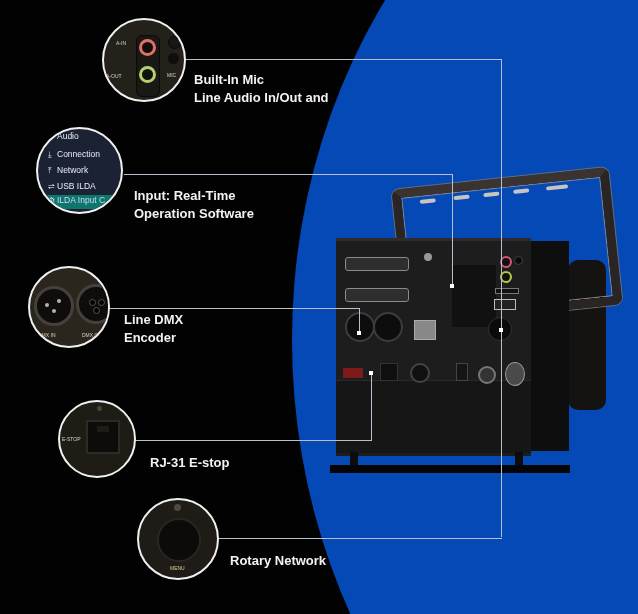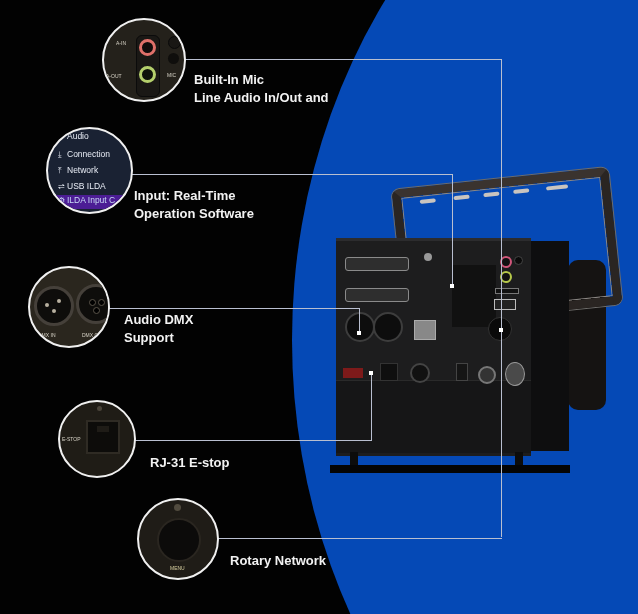--- a/index.html
+++ b/index.html
@@ -104,26 +104,26 @@
   <div style="position:absolute;left:35px;top:19px;width:11px;height:11px;border-radius:50%;border:3px solid #e0706a;background:#120c0c"></div>
   <div style="position:absolute;left:35px;top:46px;width:11px;height:11px;border-radius:50%;border:3px solid #b4cf6c;background:#0e120a"></div>
   <div style="position:absolute;left:64px;top:16px;width:11px;height:11px;border-radius:50%;border:1px solid #0a0a0a;background:#191714"></div>
   <div style="position:absolute;left:64px;top:33px;width:11px;height:11px;border-radius:50%;background:#0f0e0c"></div>
 </div>
 <div class="label" style="left:194px;top:71px">
   <div>Built-In Mic</div>
   <div>Line Audio In/Out and</div>
 </div>
 
-<div class="bubble" style="left:46px;top:127px;width:87px;height:87px;background:#1a2233">
+<div class="bubble" style="left:36px;top:127px;width:87px;height:87px;background:#1a2233">
   <div class="menu-row" style="top:2px"><span class="icon"></span><span>Audio</span></div>
   <div class="menu-row" style="top:20px"><span class="icon">⤓</span><span>Connection</span></div>
   <div class="menu-row" style="top:36px"><span class="icon">⤒</span><span>Network</span></div>
   <div class="menu-row" style="top:52px"><span class="icon">⇌</span><span>USB ILDA</span></div>
-  <div class="menu-row" style="top:66px;left:0;width:100%;height:14px;background:#4c1d95;padding-left:10px;color:#c8daf5"><span class="icon">⚙</span><span>ILDA Input C</span></div>
+  <div class="menu-row" style="top:66px;left:0;width:100%;height:14px;background:#0f766e;padding-left:10px;color:#c8daf5"><span class="icon">⚙</span><span>ILDA Input C</span></div>
 </div>
 <div class="label" style="left:134px;top:187px">
   <div>Input: Real-Time</div>
   <div>Operation Software</div>
 </div>
 
 <div class="bubble" style="left:28px;top:266px;width:82px;height:82px;background:#2a261e">
   <div style="position:absolute;left:4px;top:18px;width:34px;height:34px;border-radius:50%;background:#0e0d0b;border:3px solid #45403a">
     <div style="position:absolute;left:8px;top:14px;width:4px;height:4px;border-radius:50%;background:#b8b0a0"></div>
     <div style="position:absolute;left:20px;top:10px;width:4px;height:4px;border-radius:50%;background:#b8b0a0"></div>
@@ -131,22 +131,22 @@
   </div>
   <div style="position:absolute;left:46px;top:16px;width:34px;height:34px;border-radius:50%;background:#0e0d0b;border:3px solid #45403a">
     <div style="position:absolute;left:10px;top:12px;width:5px;height:5px;border-radius:50%;background:#000;border:1px solid #5a544a"></div>
     <div style="position:absolute;left:19px;top:12px;width:5px;height:5px;border-radius:50%;background:#000;border:1px solid #5a544a"></div>
     <div style="position:absolute;left:14px;top:20px;width:5px;height:5px;border-radius:50%;background:#000;border:1px solid #5a544a"></div>
   </div>
   <div class="tiny" style="left:8px;top:64px">DMX IN</div>
   <div class="tiny" style="left:52px;top:64px">DMX OUT</div>
 </div>
 <div class="label" style="left:124px;top:311px">
-  <div>Audio DMX</div>
-  <div>Support</div>
+  <div>Line DMX</div>
+  <div>Encoder</div>
 </div>
 
 <div class="bubble" style="left:58px;top:400px;width:78px;height:78px;background:#1f1c16">
   <div class="tiny" style="left:2px;top:34px">E-STOP</div>
   <div style="position:absolute;left:26px;top:18px;width:30px;height:30px;background:#0d0c0a;border:2px solid #2f2b24">
     <div style="position:absolute;left:9px;top:4px;width:12px;height:6px;background:#1f1c17"></div>
   </div>
   <div style="position:absolute;left:37px;top:4px;width:5px;height:5px;border-radius:50%;background:#4a443a"></div>
 </div>
 <div class="label" style="left:150px;top:454px">

